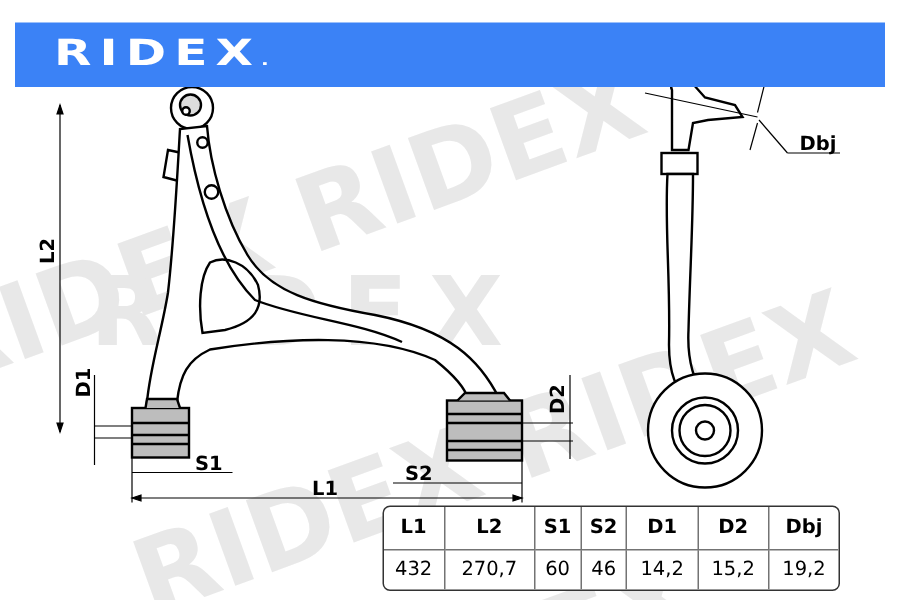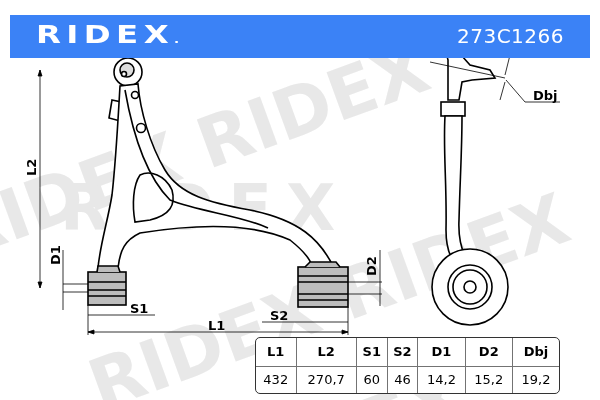--- a/index.html
+++ b/index.html
@@ -115,21 +115,20 @@
   <text class="dim" x="60" y="265" transform="rotate(-90 60 265)">D1</text>
   <text class="dim" x="130" y="313">S1</text>
   <text class="dim" x="208" y="330">L1</text>
   <text class="dim" x="270" y="320">S2</text>
   <text class="dim" x="376" y="276" transform="rotate(-90 376 276)">D2</text>
   <text class="dim" x="533" y="100">Dbj</text>
 </svg>
 
 <div class="header">
   <div class="brand"><span>RIDEX</span><span class="brand-dot">.</span></div>
-  <div class="part-no">273C1266</div>
 </div>
 
 <div class="table-wrap">
   <table>
     <tbody>
         <tr>
       <th>L1</th>
       <th>L2</th>
       <th>S1</th>
       <th>S2</th>

